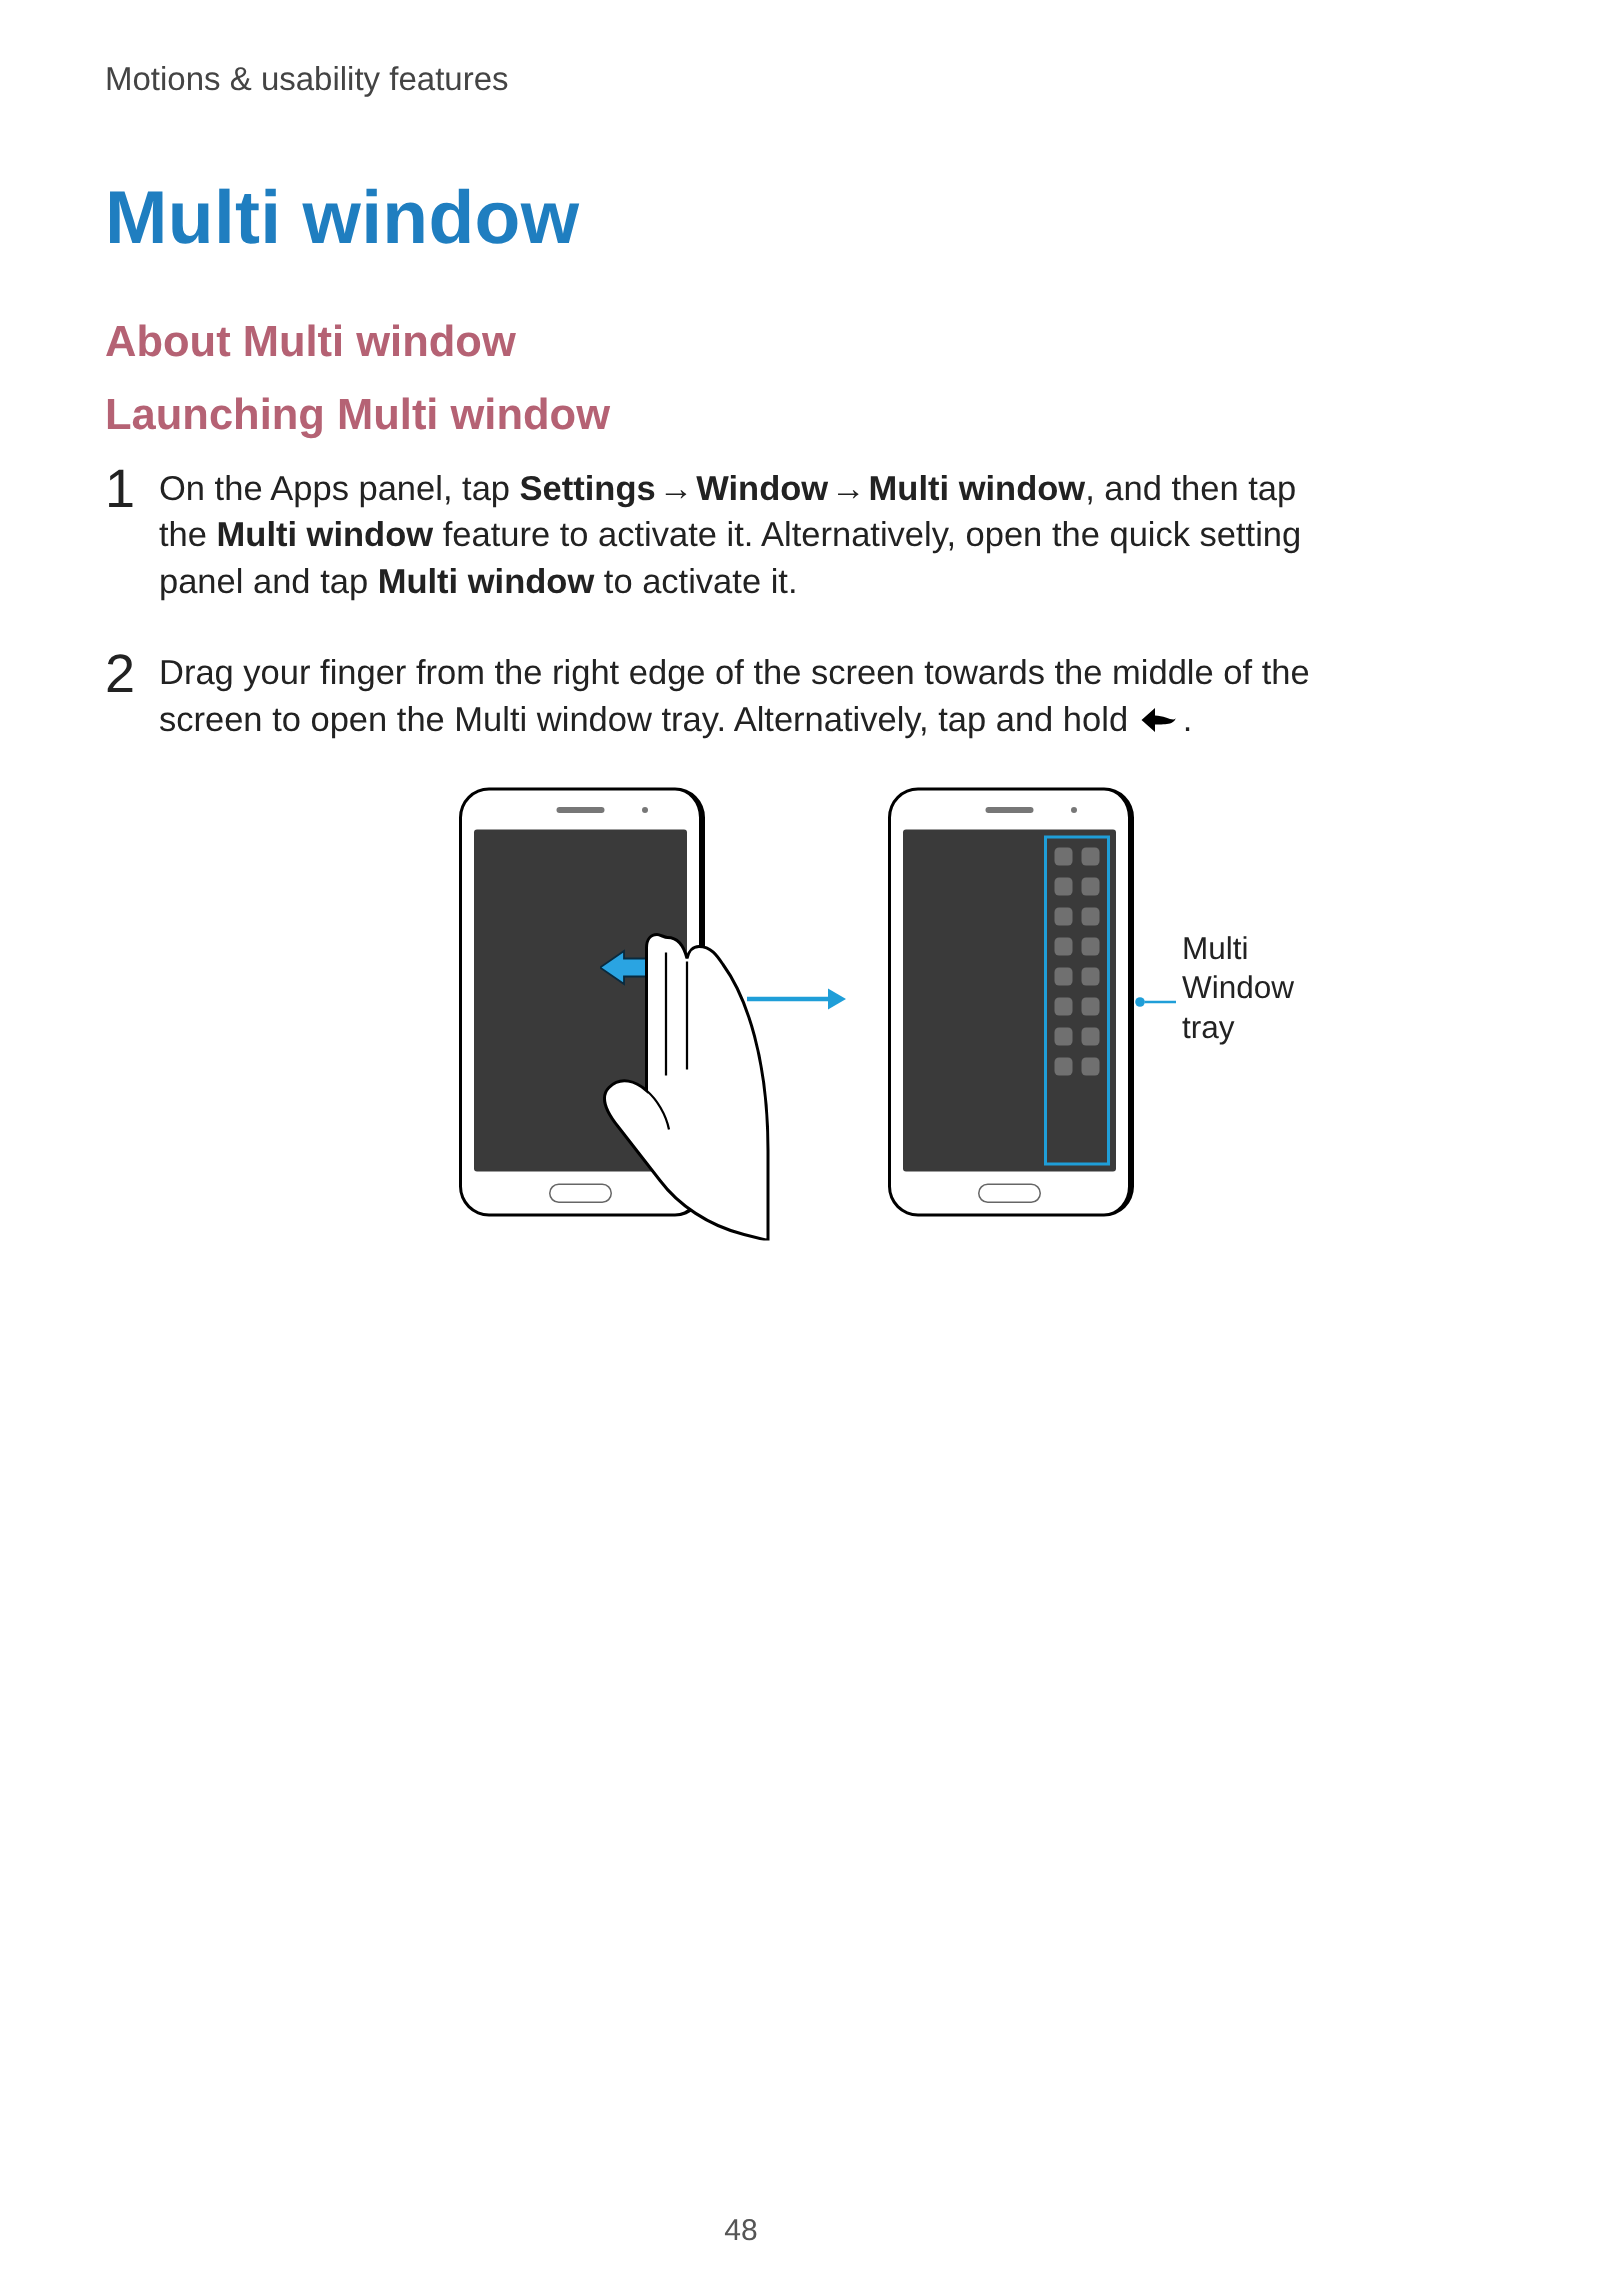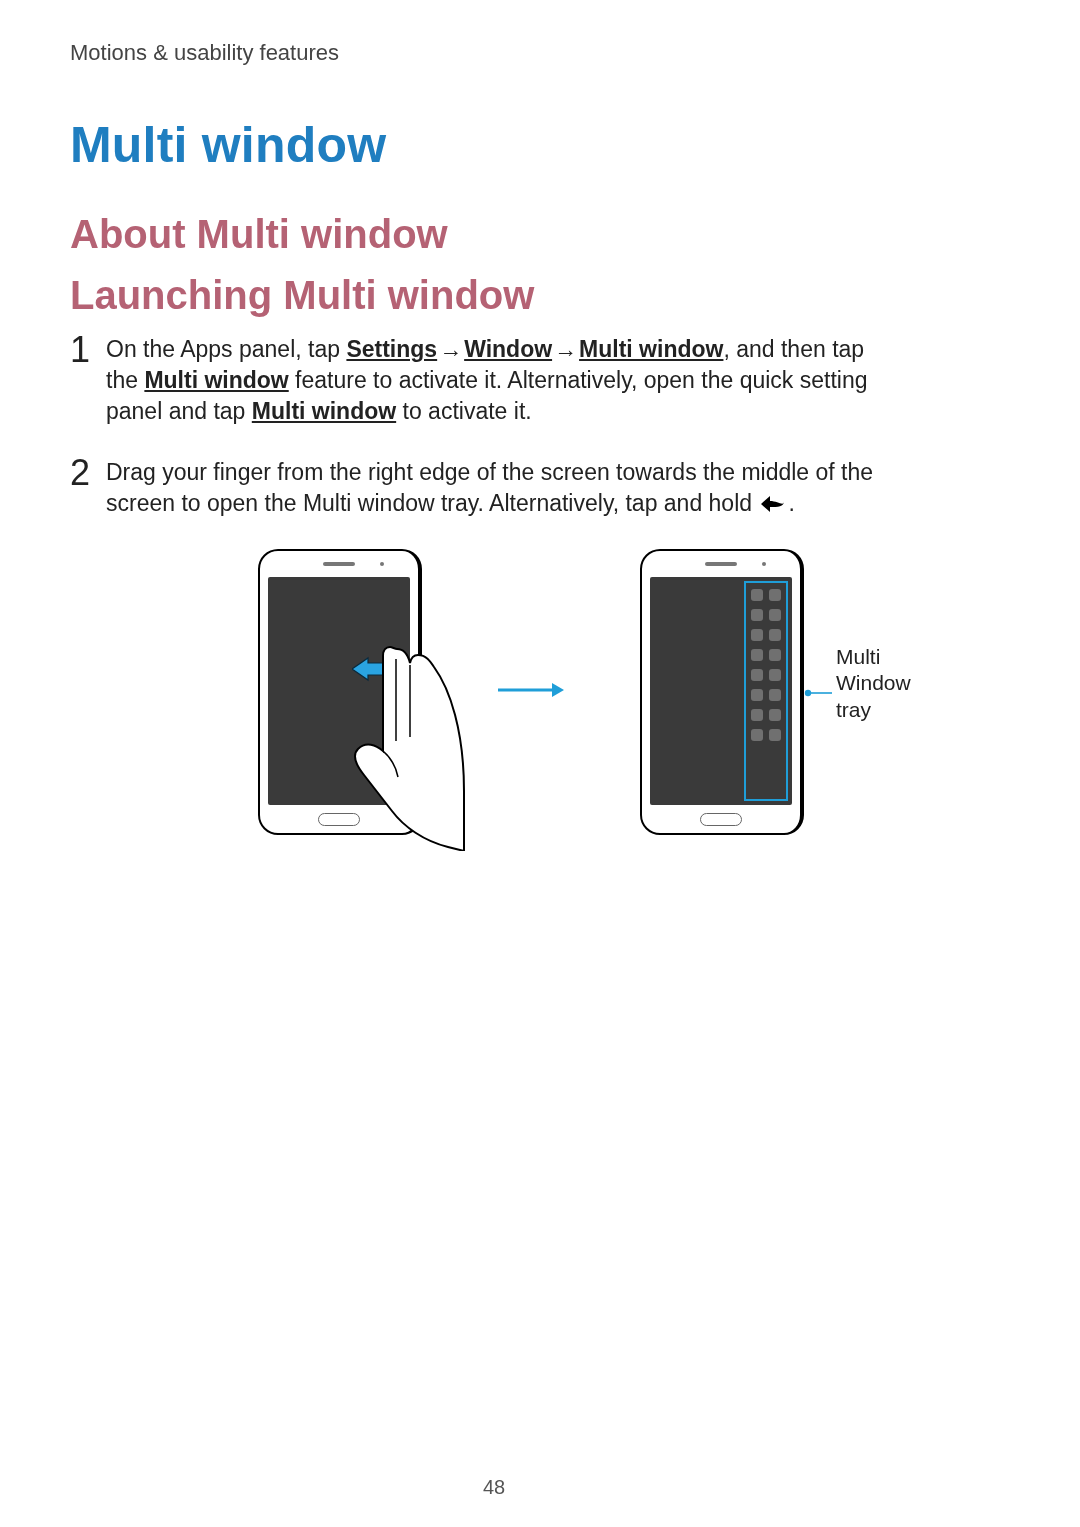--- a/index.html
+++ b/index.html
@@ -24,21 +24,21 @@
     font-weight: 400;
   }
   .h1 {
     font-size: 50px;
     font-weight: 700;
     color: #1f7ec0;
     margin: 0 0 38px 0;
     letter-spacing: 0.2px;
   }
   .h2 {
-    font-size: 40px;
+    font-size: 29px;
     font-weight: 700;
     color: #b56274;
     margin: 0 0 16px 0;
   }
   .para {
     font-size: 23px;
     line-height: 1.35;
     color: #222;
     margin: 0 0 36px 0;
   }
@@ -58,35 +58,34 @@
     line-height: 1;
     margin-top: -2px;
     flex-shrink: 0;
     font-family: "Segoe UI Light", "Helvetica Neue", Arial, sans-serif;
   }
   .step-text {
     font-size: 23px;
     line-height: 1.35;
     color: #222;
   }
-  .step-text b { font-weight: 700; text-decoration: underline; }
+  .step-text b { font-weight: 700; }
   .arrow-sep { display: inline-block; padding: 0 2px; }
   .back-icon-inline {
     display: inline-block;
     vertical-align: -4px;
     width: 30px;
     height: 22px;
   }
   .figure {
     display: flex;
     align-items: center;
     justify-content: center;
     margin-top: 14px;
     margin-left: 90px;
-    gap: 48px;
   }
   
   .phone {
     width: 164px;
     height: 286px;
     border: 2px solid #000;
     border-right-width: 4px;
     border-radius: 20px;
     background: #fff;
     position: relative;

